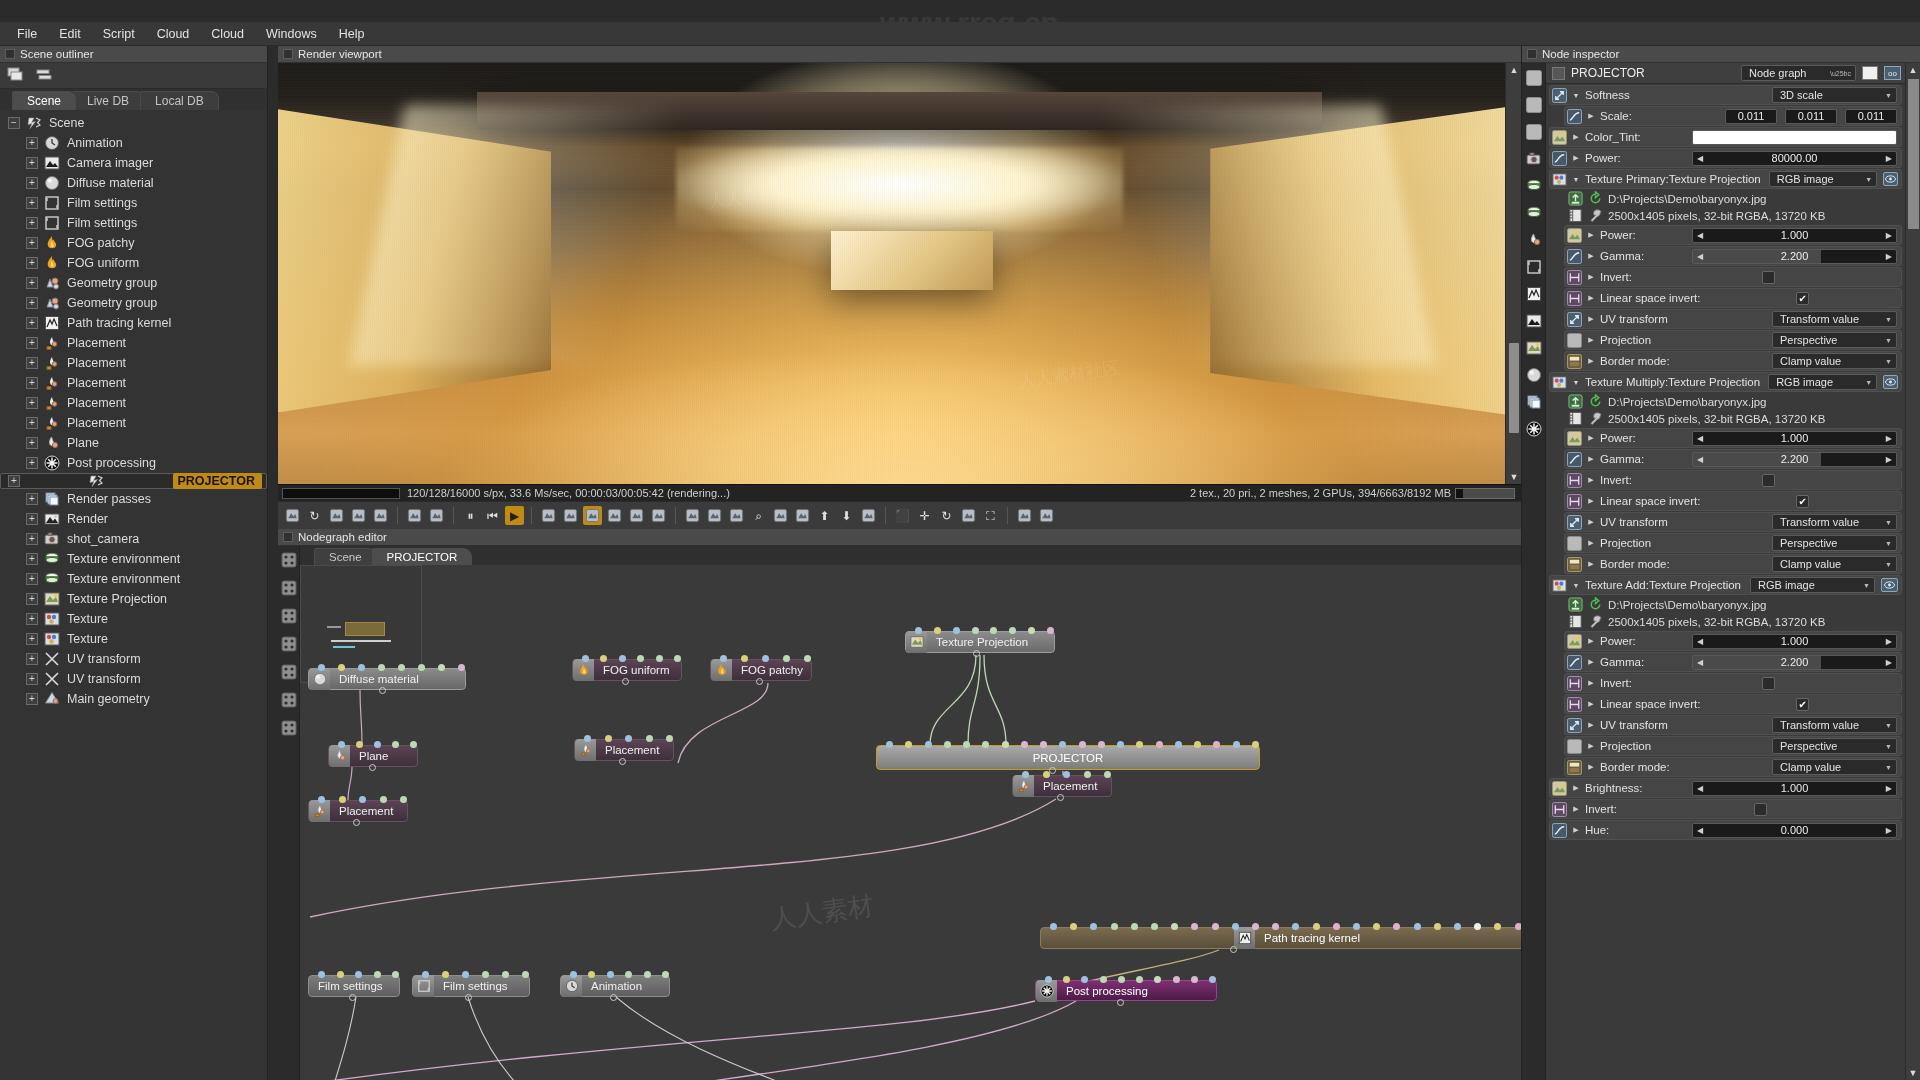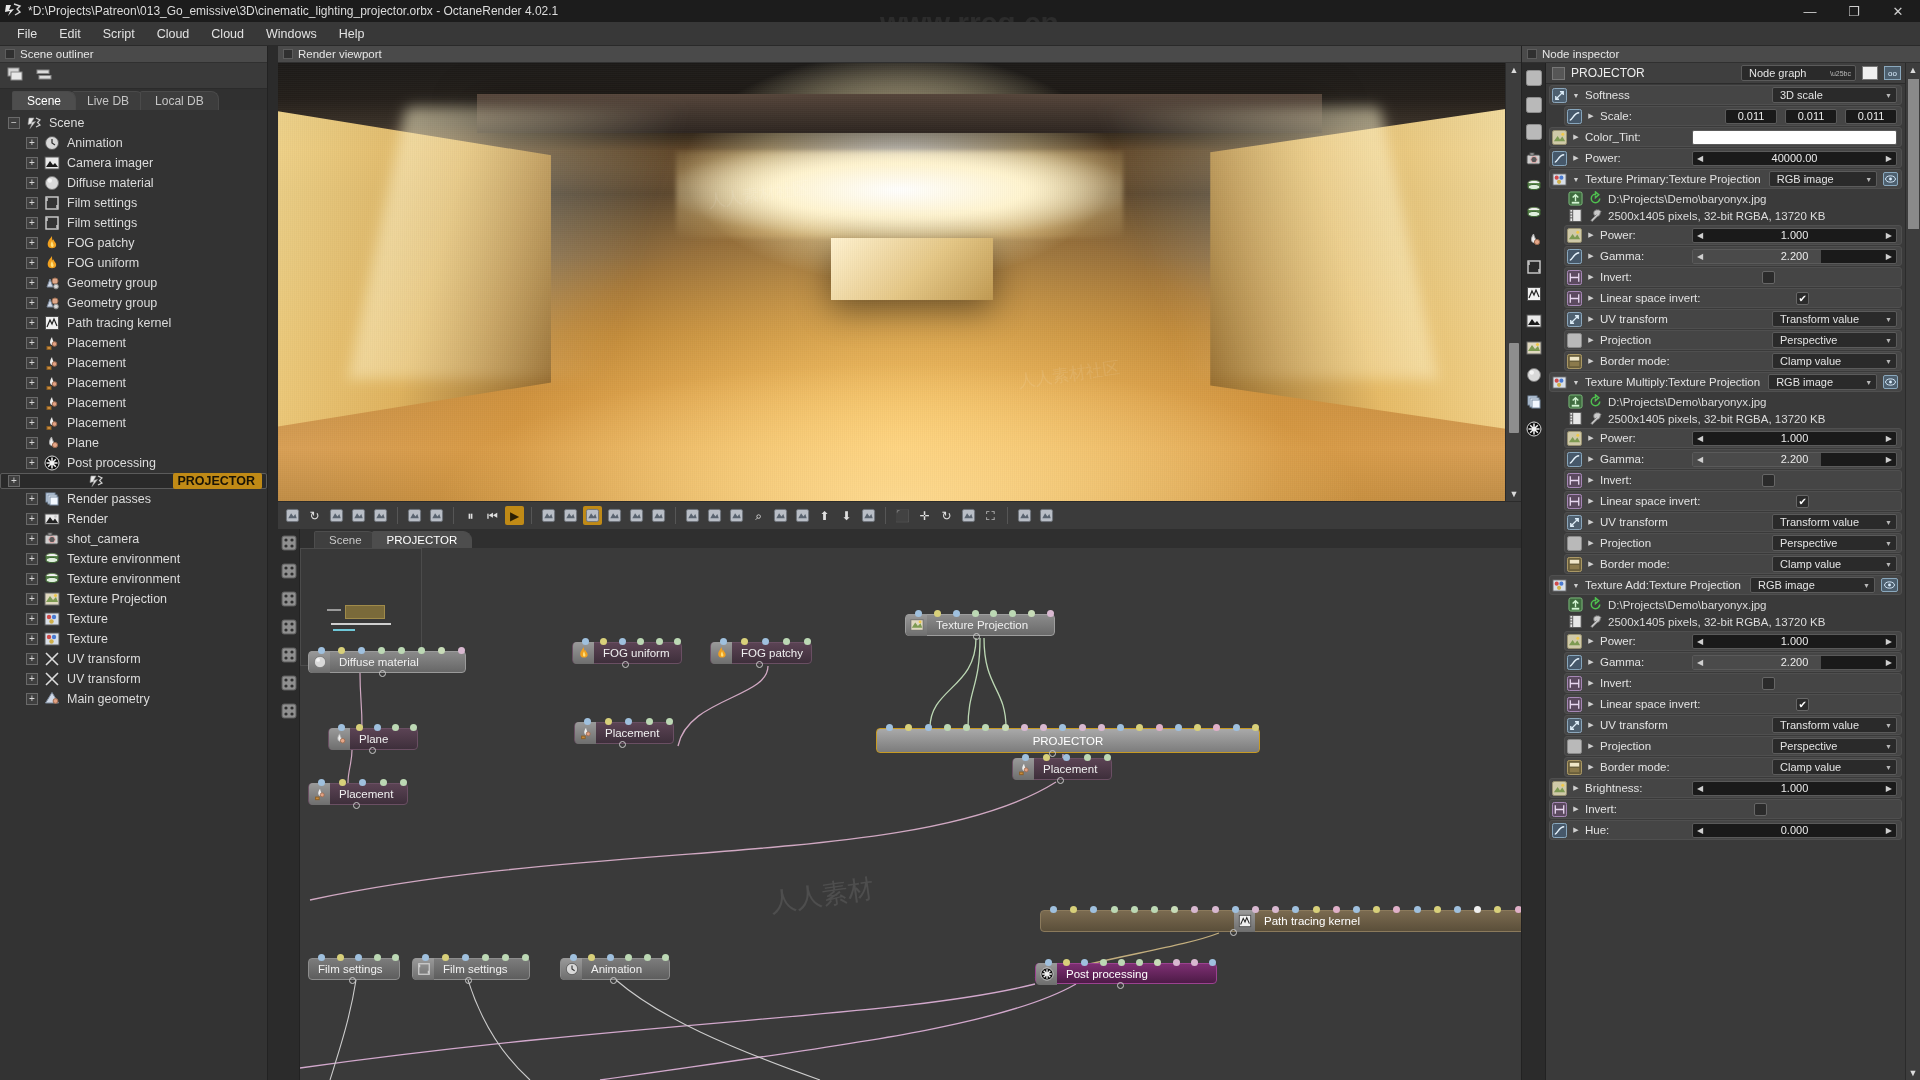--- a/index.html
+++ b/index.html
@@ -244,34 +244,20 @@
   .wm{ position:absolute; color:rgba(255,255,255,.07); font-size:30px;
        font-weight:bold; pointer-events:none; user-select:none; }
   .wm2{ position:absolute; color:rgba(255,255,255,.10); font-size:17px;
         pointer-events:none; user-select:none; transform:rotate(-8deg); }
 </style>
 </head>
 <body>
 
 <div id="app">
 
-  <div class="titlebar">
-    <span class="tb-icon">
-      <svg width="18" height="15" viewBox="0 0 18 15">
-        <path d="M2 2 L7 2 L5 7 L10 6 L4 13 L6 8 L1 9 Z" fill="#e8e8e8"></path>
-        <path d="M10 1 L16 3 L13 6 L16 9 L11 12" fill="none" stroke="#d8d8d8" stroke-width="1.4"></path>
-      </svg>
-    </span>
-    <span class="tb-text">*D:\Projects\Patreon\013_Go_emissive\3D\cinematic_lighting_projector.orbx - OctaneRender 4.02.1</span>
-    <div class="winbtns">
-      <div class="winbtn">—</div>
-      <div class="winbtn">❐</div>
-      <div class="winbtn">✕</div>
-    </div>
-  </div>
   <div class="wm" style="left:880px; top:6px;">www.rrcg.cn</div>
 
   <div class="menubar" id="menubar">
       <div class="menuitem">File</div>
       <div class="menuitem">Edit</div>
       <div class="menuitem">Script</div>
       <div class="menuitem">Cloud</div>
       <div class="menuitem">Cloud</div>
       <div class="menuitem">Windows</div>
       <div class="menuitem">Help</div>
@@ -611,20 +597,30 @@
                               repeating-linear-gradient(90deg,rgba(0,0,0,.12) 0 1px,transparent 1px 2px);"></div>
       </div>
       <div class="wm2" style="left:430px; top:120px;">人人素材社区</div>
       <div class="wm2" style="left:740px; top:300px;">人人素材社区</div>
       <div class="vp-scroll">
         <div class="arrow">▲</div>
         <div class="thumb"></div>
         <div class="arrow" style="position:absolute;bottom:0;left:0;">▼</div>
       </div>
     </div>
+    <div class="vp-status">
+      <div class="vp-prog"></div>
+      <span class="st-text">120/128/16000 s/px, 33.6 Ms/sec, 00:00:03/00:05:42 (rendering...)</span>
+      <span class="st-right">
+        <span>2 tex., 20 pri., 2 meshes, 2 GPUs, 394/6663/8192 MB</span>
+        <span class="membar">
+            <i></i>
+          </span>
+      </span>
+    </div>
     <div class="vp-toolbar" id="vp-toolbar">
         <div class="tbtn">
           <svg width="15" height="15" viewBox="0 0 16 16">
             <rect x="1.5" y="1.5" width="13" height="13" rx="2" fill="#b9bec6" stroke="#6d727a"></rect>
             <path d="M3.5 11 L6.5 5.5 L9 9 L11 6.5 L12.5 11Z" fill="#5a6470"></path>
           </svg>
         </div>
         <div class="tbtn" style="color: rgb(224, 224, 224); font-size: 12px;">↻</div>
         <div class="tbtn">
           <svg width="15" height="15" viewBox="0 0 16 16">
@@ -759,20 +755,24 @@
         <div class="tbtn">
           <svg width="15" height="15" viewBox="0 0 16 16">
             <rect x="1.5" y="1.5" width="13" height="13" rx="2" fill="#b9bec6" stroke="#6d727a"></rect>
             <path d="M3.5 11 L6.5 5.5 L9 9 L11 6.5 L12.5 11Z" fill="#5a6470"></path>
           </svg>
         </div>
       </div>
   </div>
 
   <div class="nodegraph">
+    <div class="panelhdr">
+      <span class="grip"></span>
+      <span>Nodegraph editor</span>
+    </div>
     <div class="ng-body">
       <div class="ng-rail" id="ng-rail">
           <div style="width: 16px; height: 16px;"><svg width="16" height="16" viewBox="0 0 16 16">
               <rect x="1" y="1" width="14" height="14" rx="2" fill="#8f8f8f" stroke="#5d5d5d"></rect>
               <circle cx="5" cy="5" r="1.6" fill="#2f2f2f"></circle>
               <circle cx="11" cy="5" r="1.6" fill="#2f2f2f"></circle>
               <circle cx="5" cy="11" r="1.6" fill="#2f2f2f"></circle>
               <circle cx="11" cy="11" r="1.6" fill="#2f2f2f"></circle>
             </svg></div>
           <div style="width: 16px; height: 16px;"><svg width="16" height="16" viewBox="0 0 16 16">
@@ -1235,21 +1235,21 @@
               <span class="pico"><svg width="15" height="15" viewBox="0 0 16 16">
                   <rect x="0.5" y="0.5" width="15" height="15" rx="2" fill="#46586a" stroke="#8fb0c8"></rect>
                   <path d="M3 12 C6 12 7 4 13 4" stroke="#e6f2fb" stroke-width="1.5" fill="none"></path>
                 </svg></span>
               <span class="tri">▶</span>
               <span class="plabel">Power:</span>
               <span style="flex: 1 1 0%;"></span>
               <span class="slider" style="width: 205px; margin-right: 4px;">
                 <span class="fill" style="width: 0%;"></span>
                 <span class="ar" style="position: relative;">◀</span>
-                <span class="vv">40000.00</span>
+                <span class="vv">80000.00</span>
                 <span class="ar" style="position: relative;">▶</span>
               </span>
             </div>
             <div class="prow">
               <span class="pico"><svg width="15" height="15" viewBox="0 0 16 16">
                   <rect x="1" y="2" width="14" height="12" fill="#d8dfe8" stroke="#5a5a5a"></rect>
                   <circle cx="5" cy="6" r="2.2" fill="#d04a4a"></circle>
                   <circle cx="10" cy="6" r="2.2" fill="#4a7ad0"></circle>
                   <circle cx="7.5" cy="10.5" r="2.2" fill="#d0b04a"></circle>
                 </svg></span>

